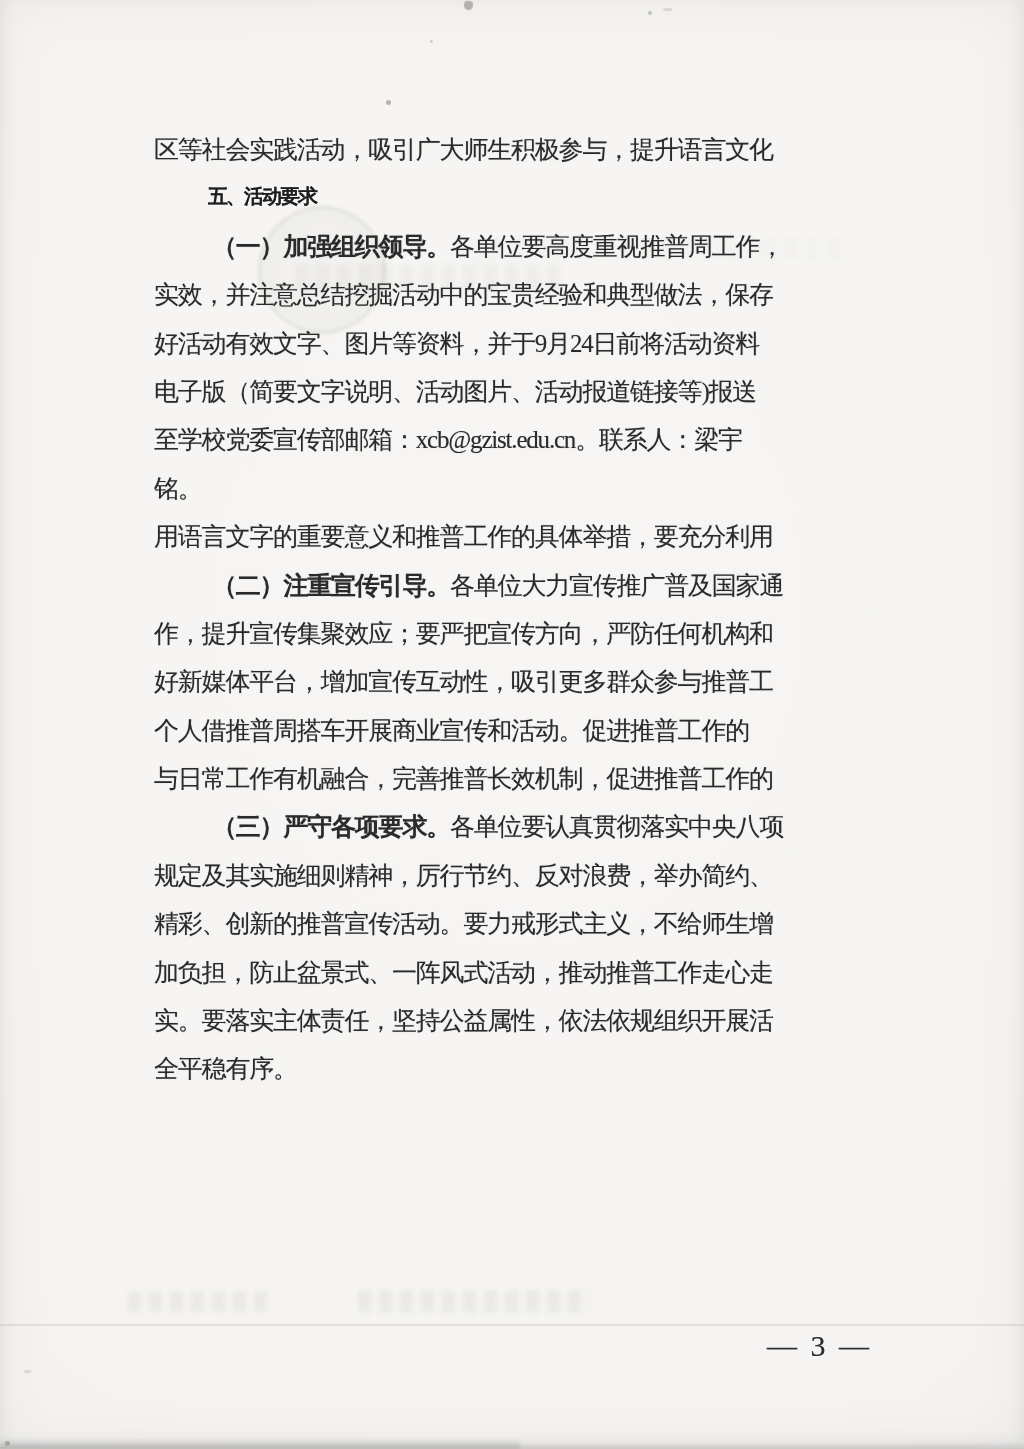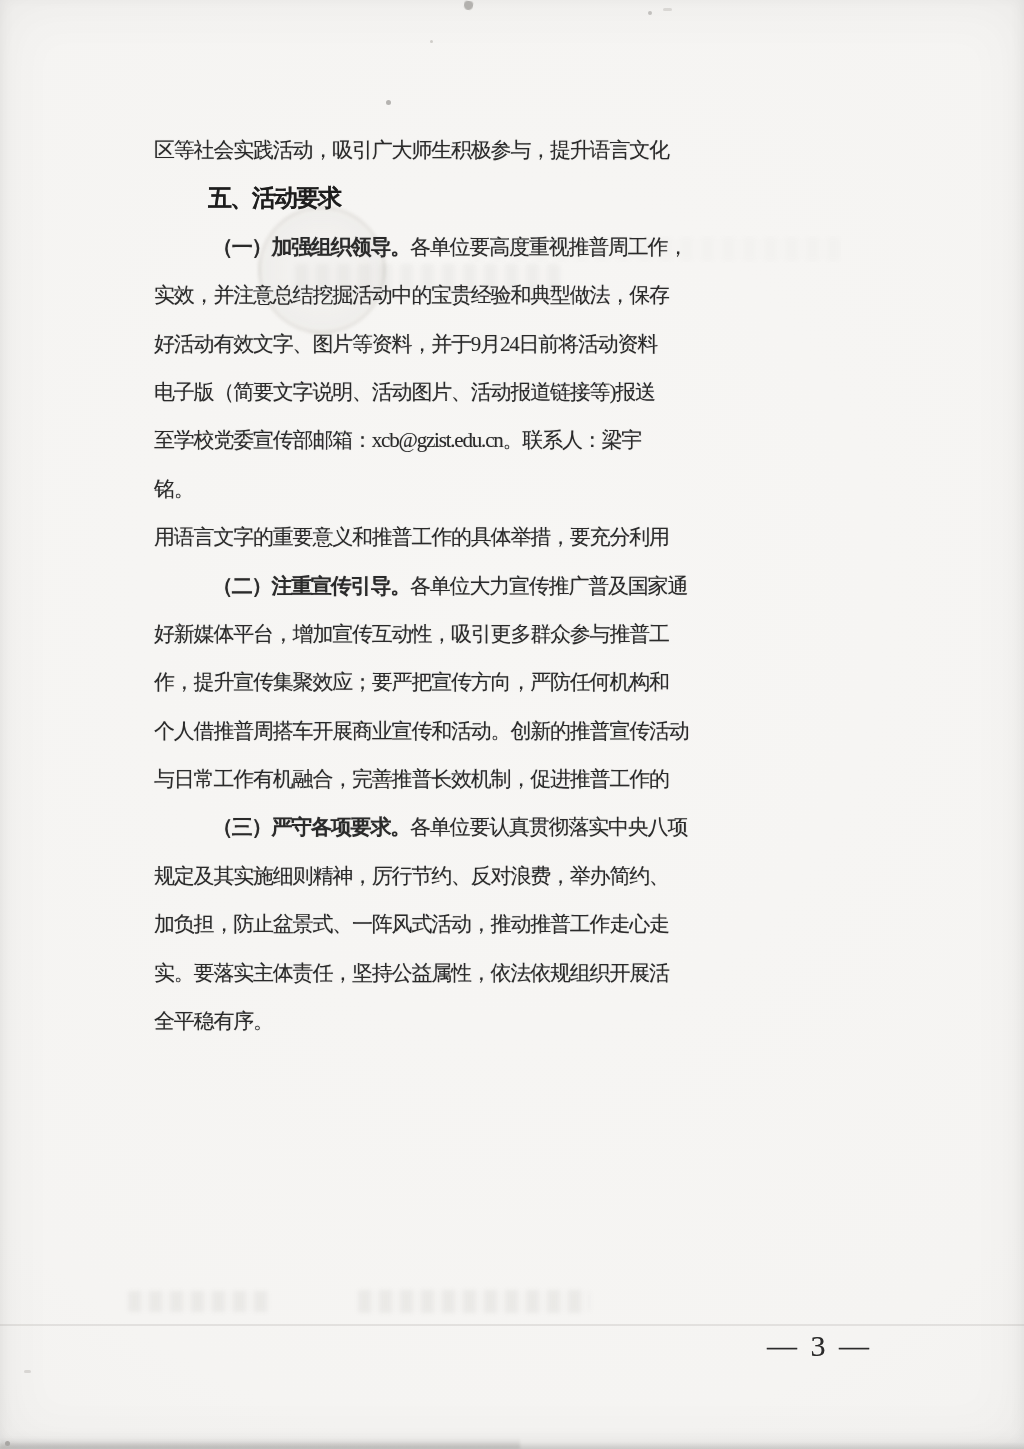--- a/index.html
+++ b/index.html
@@ -19,30 +19,30 @@
 
   
   .content{
     position:absolute;
     left:154px; top:126px;
     width:726px;
   }
   .line{
     height:48.4px;
     line-height:48.4px;
-    font-size:21px;
+    font-size:25px;
     letter-spacing:-1.2px;
     color:#2a2a2a;
     white-space:nowrap;
     text-shadow:0 0 1px rgba(60,60,60,0.35);
   }
   .line.heading{
-    font-family:Liberation Sans, sans-serif;
+    font-family:Liberation Mono, monospace;
     font-weight:700;
-    font-size:24px;
+    font-size:20px;
     letter-spacing:-2px;
     padding-left:54px;
     color:#1d1d1d;
     text-shadow:0 0 0.5px rgba(30,30,30,0.6);
   }
   .line.para{ text-indent:58px; }
   .lead{ font-weight:600; }
 
   
   .page-number{
@@ -122,26 +122,27 @@
       <div class="line body">区等社会实践活动，吸引广大师生积极参与，提升语言文化</div>
       <div class="line heading">五、活动要求</div>
       <div class="line para"><span class="lead">（一）加强组织领导。</span>各单位要高度重视推普周工作，</div>
       <div class="line body">实效，并注意总结挖掘活动中的宝贵经验和典型做法，保存</div>
       <div class="line body">好活动有效文字、图片等资料，并于9月24日前将活动资料</div>
       <div class="line body">电子版（简要文字说明、活动图片、活动报道链接等)报送</div>
       <div class="line body">至学校党委宣传部邮箱：xcb@gzist.edu.cn。联系人：梁宇</div>
       <div class="line body">铭。</div>
       <div class="line body">用语言文字的重要意义和推普工作的具体举措，要充分利用</div>
       <div class="line para"><span class="lead">（二）注重宣传引导。</span>各单位大力宣传推广普及国家通</div>
+      <div class="line body">作，提升宣传集聚效应；要严把宣传方向，严防任何机构和</div>
       <div class="line body">好新媒体平台，增加宣传互动性，吸引更多群众参与推普工</div>
-      <div class="line body">作，提升宣传集聚效应；要严把宣传方向，严防任何机构和</div>
-      <div class="line body">个人借推普周搭车开展商业宣传和活动。创新的推普宣传活动</div>
+      <div class="line body">个人借推普周搭车开展商业宣传和活动。促进推普工作的</div>
       <div class="line body">与日常工作有机融合，完善推普长效机制，促进推普工作的</div>
       <div class="line para"><span class="lead">（三）严守各项要求。</span>各单位要认真贯彻落实中央八项</div>
       <div class="line body">规定及其实施细则精神，厉行节约、反对浪费，举办简约、</div>
+      <div class="line body">精彩、创新的推普宣传活动。要力戒形式主义，不给师生增</div>
       <div class="line body">加负担，防止盆景式、一阵风式活动，推动推普工作走心走</div>
       <div class="line body">实。要落实主体责任，坚持公益属性，依法依规组织开展活</div>
       <div class="line body">全平稳有序。</div>
     </div>
 
   <div class="page-number">— 3 —</div>
 
 </div>
 
 </body></html>

